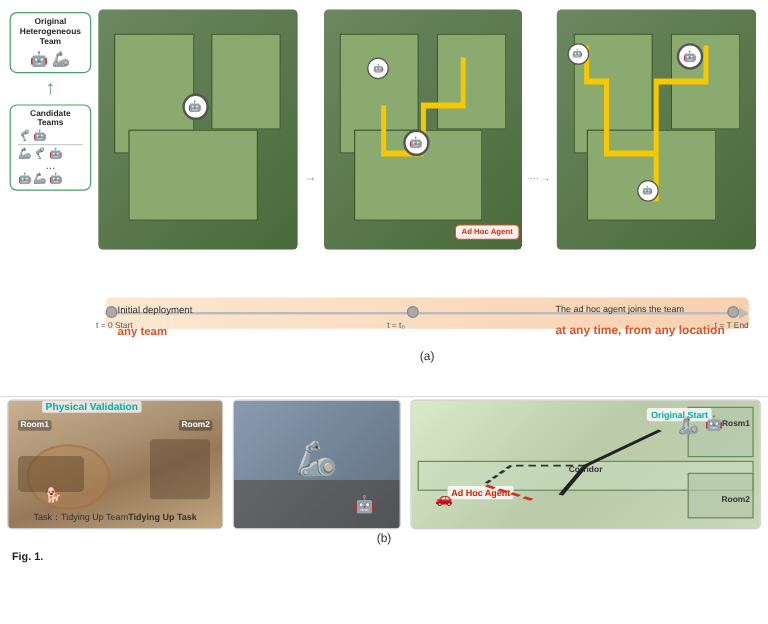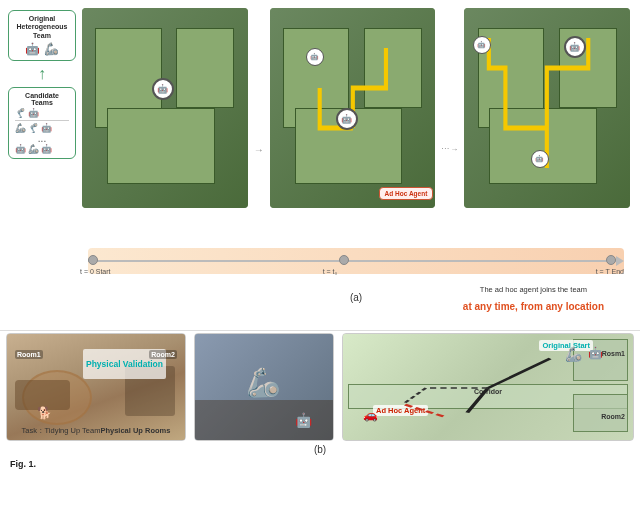--- a/index.html
+++ b/index.html
@@ -147,29 +147,28 @@
       height: 108px;
       border: 1px solid #ccc;
       border-radius: 4px;
       position: relative;
       overflow: hidden;
       background: linear-gradient(135deg, #c8b89a 0%, #a89878 50%, #9a8870 100%);
     }
 
     .phys-val-label {
       position: absolute;
-      top: 15px;
+      top: 0;
       left: 28px;
       font-size: 8.5px;
       font-weight: bold;
       color: #00b0b0;
       background: rgba(255,255,255,0.7);
-      padding: 10px 3px;
+      padding: 0 3px;
       border-radius: 2px;
-      margin-left: 48px;
     }
 
     .phys-room-label {
       position: absolute;
       font-size: 7px;
       color: white;
       font-weight: bold;
       background: rgba(0,0,0,0.3);
       padding: 1px 2px;
       border-radius: 2px;
@@ -417,22 +416,26 @@
         <div style="position:absolute; left:10px; top:21px; width:10px; height:10px; border-radius:50%; background:#aaa; border:1.5px solid #888; z-index:3;"></div>
         <div style="position:absolute; left:47%; top:21px; width:10px; height:10px; border-radius:50%; background:#aaa; border:1.5px solid #888; z-index:3;"></div>
         <div style="position:absolute; right:18px; top:21px; width:10px; height:10px; border-radius:50%; background:#aaa; border:1.5px solid #888; z-index:3;"></div>
 
         <div style="position:absolute; left:2px; top:34px; font-size:7px; color:#555; z-index:4; white-space:nowrap;">t = 0  Start</div>
 
         <div style="position:absolute; left:44%; top:34px; font-size:7px; color:#555; z-index:4; white-space:nowrap;">t = t₀</div>
 
         <div style="position:absolute; right:10px; top:34px; font-size:7px; color:#555; z-index:4; white-space:nowrap;">t = T  End</div>
 
-
-        <div style="position:absolute; right:30px; top:13px; z-index:4; text-align:center;margin-top:31px;">
+        <div style="position:absolute; left:20px; top:14px; z-index:4;">
+          <span style="font-size:8px; color:#333;">Initial deployment</span><br>
+          <span style="font-size:9.5px; font-weight:bold; color:#e05020;">any team</span>
+        </div>
+
+        <div style="position:absolute; right:30px; top:13px; z-index:4; ">
           <span style="font-size:7.5px; color:#333;">The ad hoc agent joins the team</span><br>
           <span style="font-size:10px; font-weight:bold; color:#e05020;">at any time, from any location</span>
         </div>
       </div>
 
       <div style="text-align:center; font-size:10px; color:#333; margin-top:2px;">(a)</div>
 
     </div>
   </div>
 
@@ -447,21 +450,21 @@
 
           <div style="position:absolute; bottom:30px; left:8px; width:55px; height:30px; background:rgba(100,70,40,0.5); border-radius:4px;"></div>
           <div style="position:absolute; top:30%; right:10px; width:50px; height:50px; background:rgba(80,60,40,0.4); border-radius:3px;"></div>
 
           <div style="position:absolute; bottom:20px; left:30px; font-size:12px; z-index:5;">🐕</div>
           <div class="phys-val-label">Physical Validation</div>
           <div class="phys-room-label room1-label">Room1</div>
           <div class="phys-room-label room2-label">Room2</div>
         </div>
         <div class="task-label">
-          <span>Task：Tidying Up Team</span><span class="task-bold">Physical Up Rooms</span>
+          <span>Task：Tidying Up Team</span><span class="task-bold">Tidying Up Task</span>
         </div>
       </div>
 
       <div class="robot-photo-box">
         <div style="width:100%; height:100%; background:linear-gradient(135deg, #8a9ab0 0%, #607080 100%); position:relative; display:flex; align-items:center; justify-content:center;">
 
           <div style="position:absolute; bottom:0; left:0; right:0; height:40px; background:rgba(60,40,20,0.4);"></div>
 
           <div style="font-size:28px; z-index:5; margin-bottom:10px;">🦾</div>
           <div style="position:absolute; bottom:12px; right:20px; font-size:14px; z-index:5;">🤖</div>

